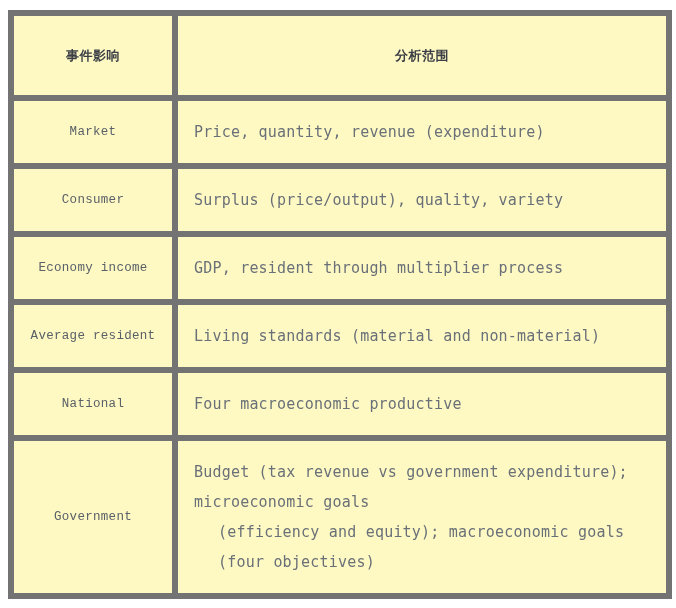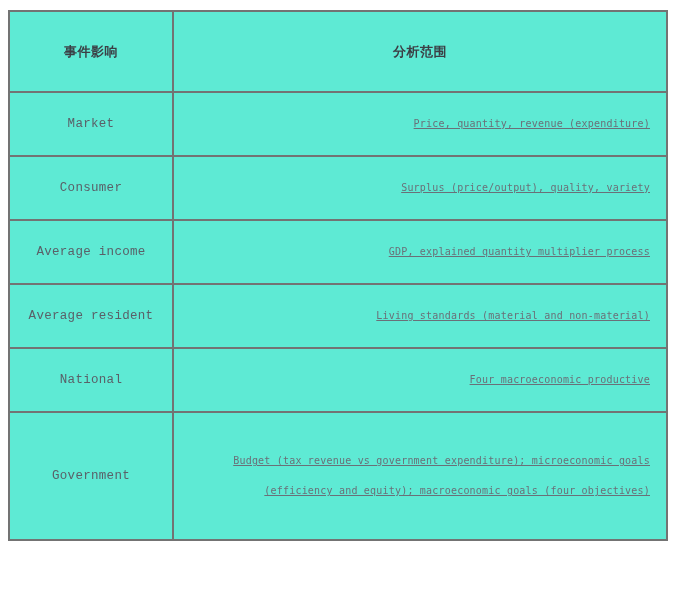--- a/index.html
+++ b/index.html
@@ -28,24 +28,24 @@
     border-collapse: collapse;
     table-layout: fixed;
     background: #ffffff;
   }
 
   table.impact-table col.c1 { width: 164px; }
   table.impact-table col.c2 { width: 494px; }
 
   table.impact-table th,
   table.impact-table td {
-    border: 2px solid #737373;
+    border: 6px solid #737373;
     padding: 16px;
     vertical-align: middle;
-    background: #5eead4;
+    background: #fef9c3;
   }
 
   
   table.impact-table thead th {
     height: 47px;
     font-family: "DejaVu Sans", "Liberation Sans", sans-serif;
     font-weight: bold;
     font-size: 13px;
     color: #3b3f45;
     text-align: center;
@@ -57,27 +57,26 @@
     text-align: center;
     font-size: 12.5px;
     color: #5a6068;
     letter-spacing: 0.3px;
     padding: 0 4px;
     font-family: Liberation Mono, monospace;
   }
 
   
   td.scope {
-    text-align: right;
-    font-size: 10px;
+    text-align: left;
+    font-size: 15px;
     color: #6a7078;
     letter-spacing: 0.2px;
     padding: 0 14px;
     line-height: 30px;
-    text-decoration: underline;
   }
 
   td.scope .line2 {
     display: block;
     margin-left: 24px;
   }
 </style>
 </head>
 <body>
 
@@ -105,23 +104,23 @@
       <tr style="height:51px">
         <td class="cat">Consumer</td>
         <td class="scope">
           <span>Surplus (price/output), quality, variety</span>
         </td>
       </tr>
 
 
 
       <tr style="height:60px">
-        <td class="cat">Average income</td>
+        <td class="cat">Economy income</td>
         <td class="scope">
-          <span>GDP, explained quantity multiplier process</span>
+          <span>GDP, resident through multiplier process</span>
         </td>
       </tr>
 
       <tr style="height:60px">
         <td class="cat">Average resident</td>
         <td class="scope">
           <span>Living standards (material and non-material)</span>
         </td>
       </tr>
 

